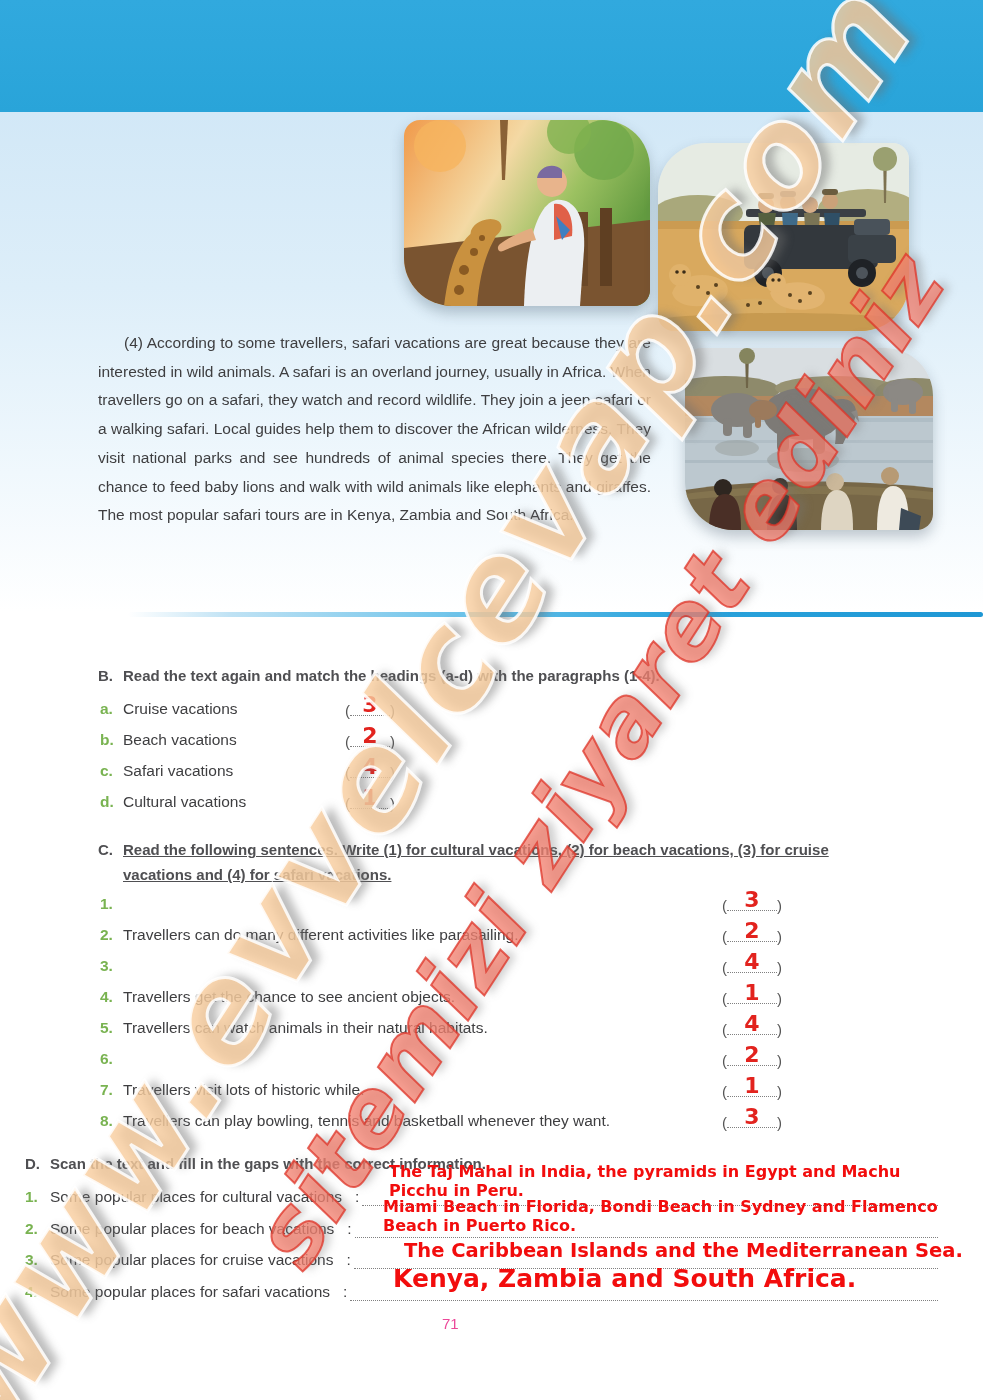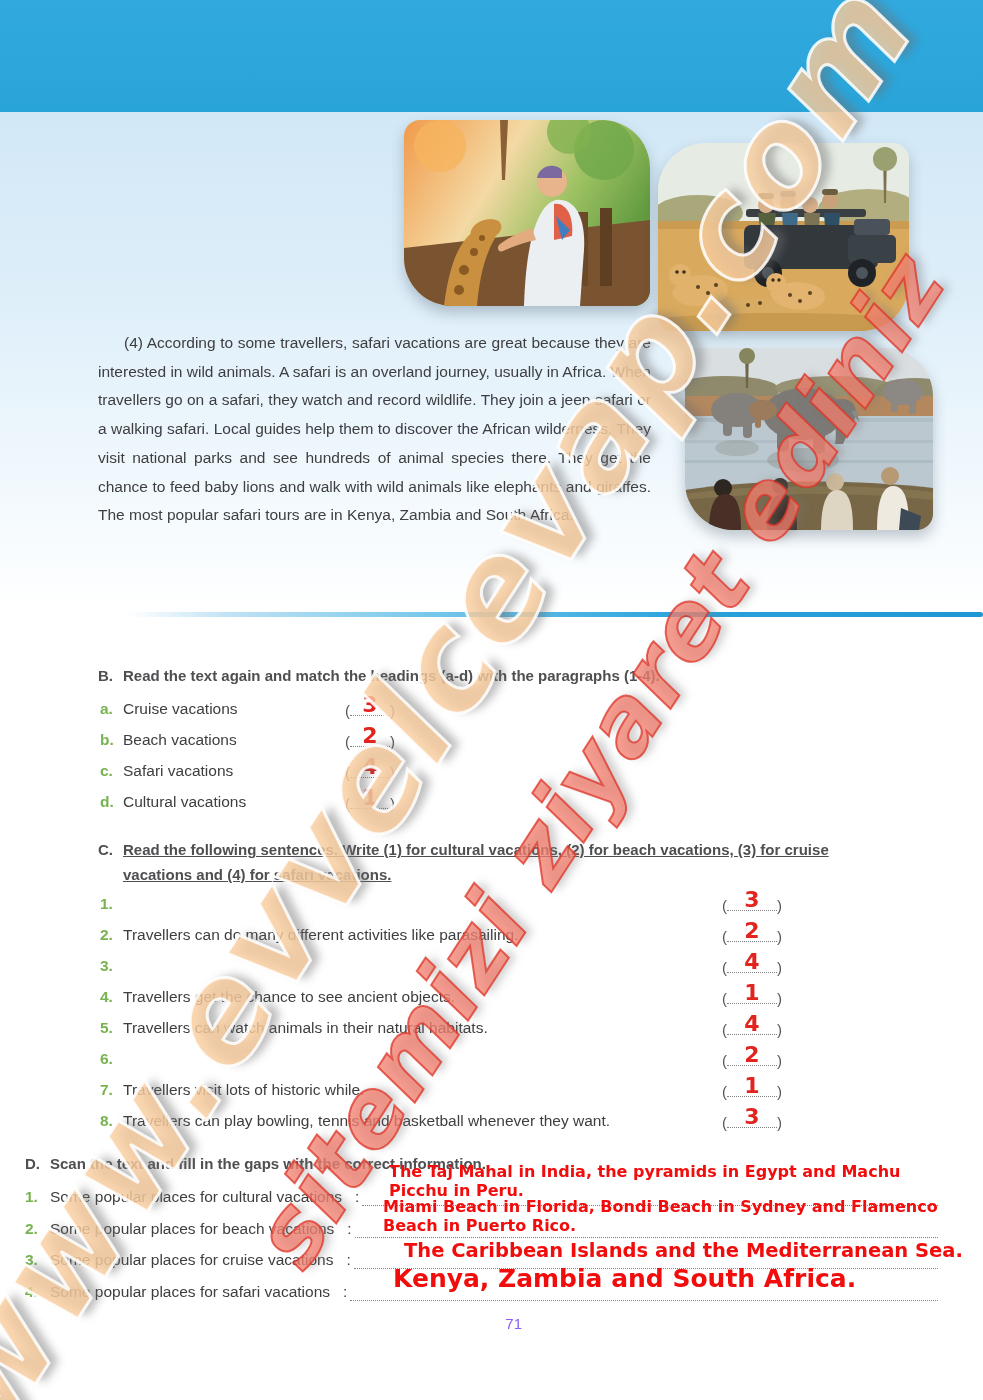--- a/index.html
+++ b/index.html
@@ -48,21 +48,21 @@
   .d-txt{white-space:nowrap;margin-right:13px;}
   .d-colon{margin-right:3px;}
   .d-dots{flex:1 1 auto;border-bottom:1.6px dotted #808080;height:4px;}
   .gap-ans{position:absolute;font-family:"DejaVu Sans", sans-serif;font-weight:bold;
     color:#f20d0d;z-index:6;}
   .gap-ans-1{left:389px;top:1163px;width:568px;font-size:16px;line-height:18.5px;}
   .gap-ans-2{left:383px;top:1198px;width:608px;font-size:16px;line-height:18.5px;}
   .gap-ans-3{left:378px;top:1239px;font-size:19.5px;white-space:nowrap;margin-left:26px;}
   .gap-ans-4{left:393px;top:1264px;font-size:25px;white-space:nowrap;}
   
-  .pagenum{left:442px;top:1315px;width:80px;text-align:right;font-size:15px;color:#8b5cf6;}
+  .pagenum{left:442px;top:1315px;width:80px;text-align:left;font-size:15px;color:#ec4899;}
   
   .wm{pointer-events:none;z-index:20;font-family:"DejaVu Sans", sans-serif;
     font-weight:bold;font-style:italic;text-align:center;}
   .wm-orange{left:-430px;top:628px;width:1700px;font-size:135px;letter-spacing:3px;
     transform:rotate(-57deg);color:rgba(249,205,158,0.80);
     -webkit-text-stroke:3px rgba(255,255,255,0.85);
     text-shadow:7px 7px 9px rgba(110,110,110,0.45);}
   .wm-red{left:-100px;top:706px;width:1400px;font-size:92px;letter-spacing:2px;
     transform:rotate(-57deg);color:rgba(243,125,108,0.75);
     -webkit-text-stroke:2px rgba(222,52,40,0.75);

